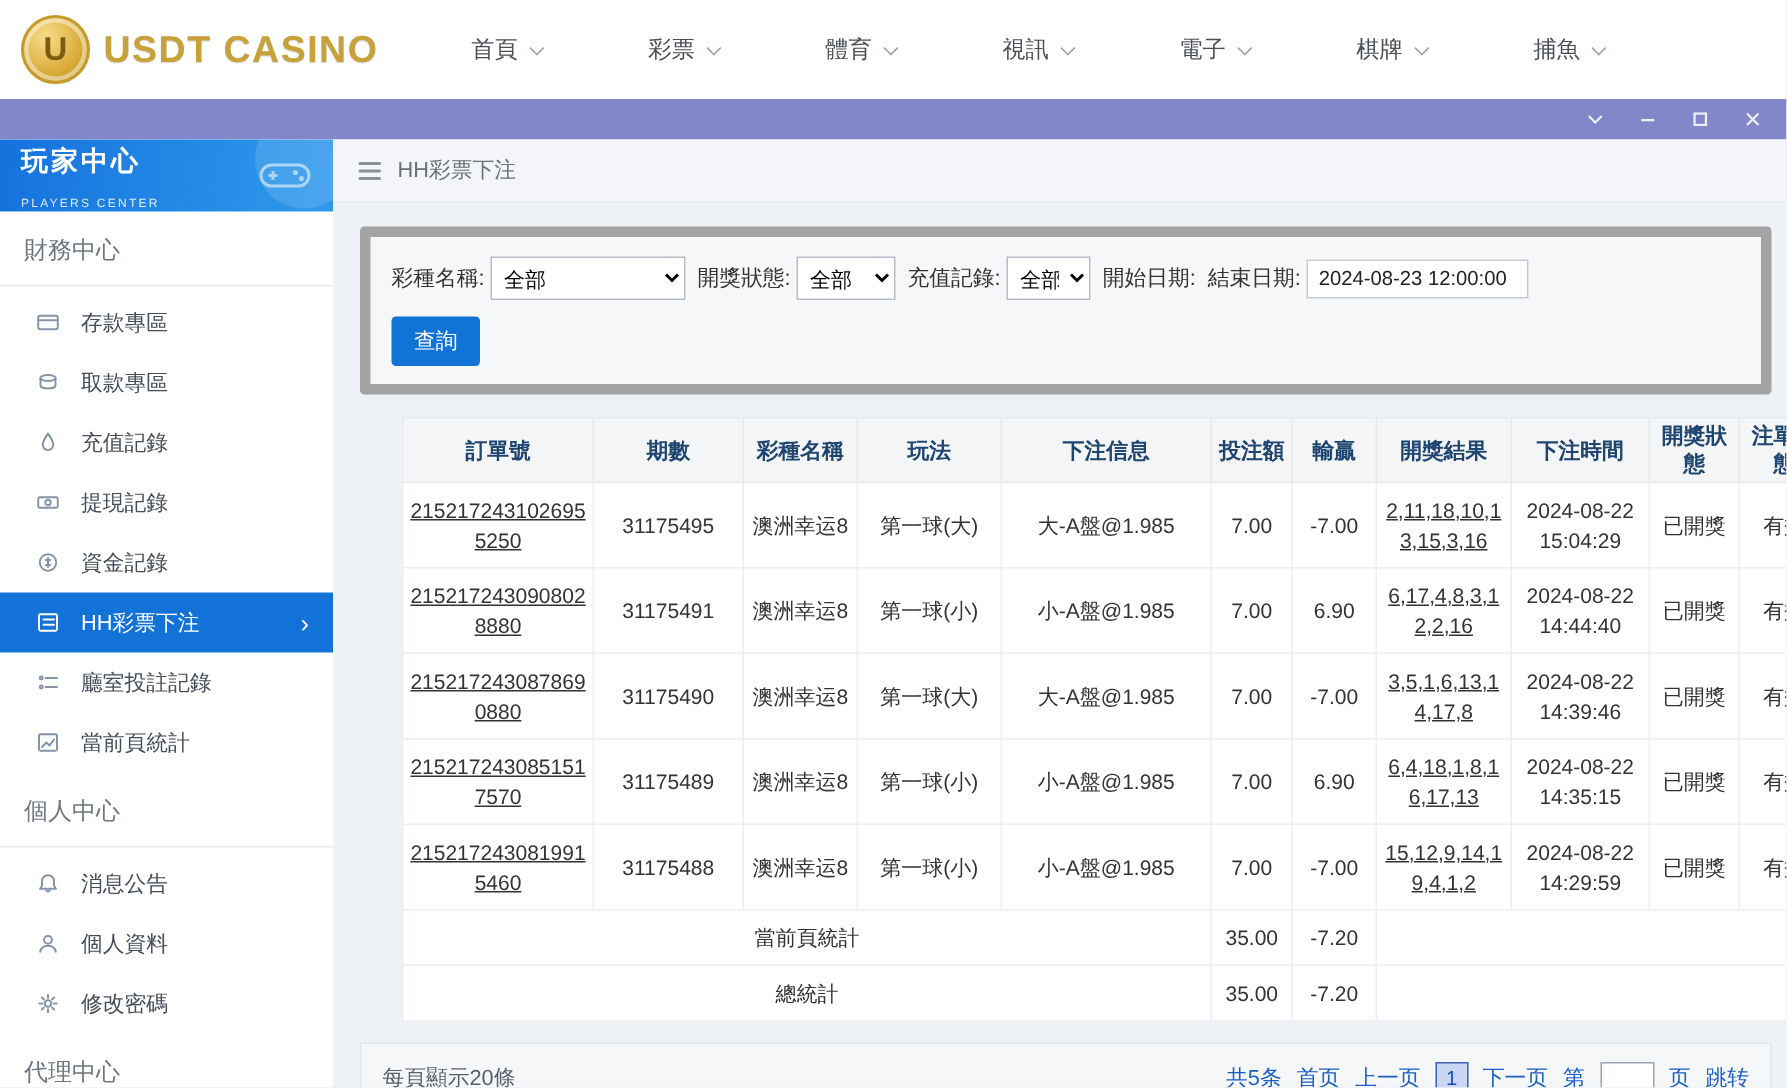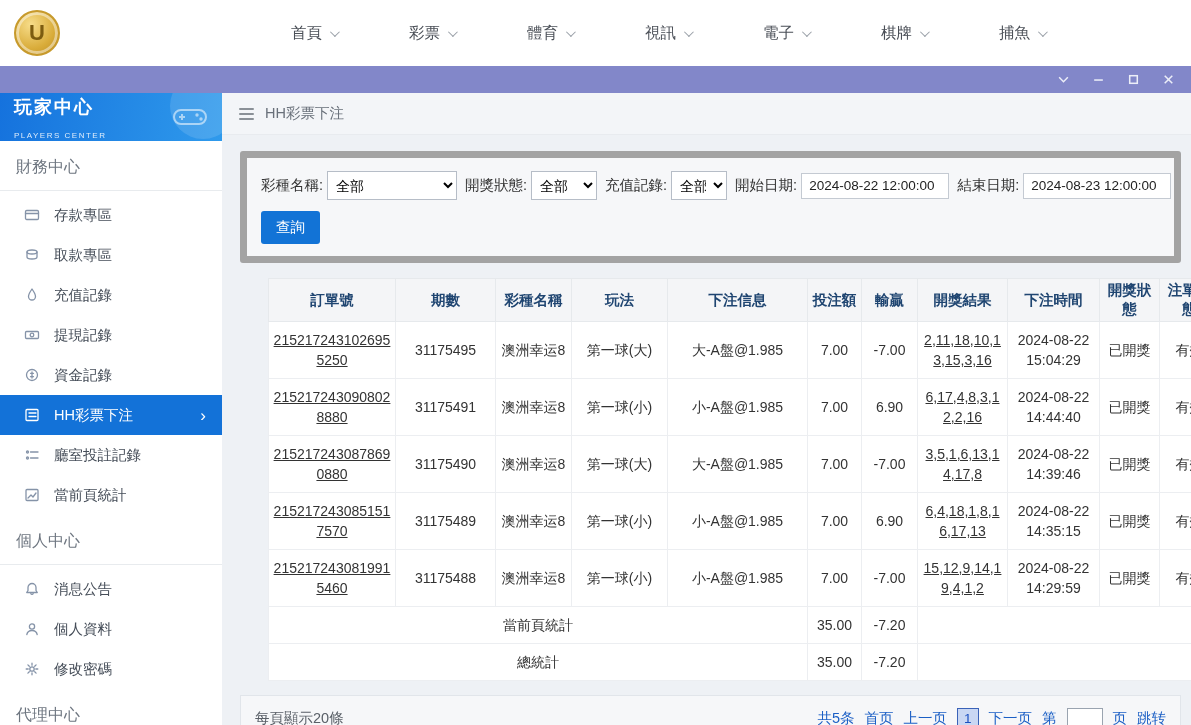--- a/index.html
+++ b/index.html
@@ -89,20 +89,21 @@
   .page-current { border:1px solid #3a62b8; background:#c9d7f3; color:#1b4fc0;
     padding:0 6px; height:20px; line-height:19px; font-size:13.5px; cursor:pointer; }
   .jump-input { width:36px; height:21px; border:1px solid #9aa4b0; background:#fff; }
 </style>
 </head>
 <body>
 
 <header class="topbar">
   <div class="logo">
     <div class="logo-coin">U</div>
+    <div class="logo-text">USDT CASINO</div>
   </div>
   <nav class="topnav" id="top-nav">
       <div class="nav-item">
         <span>首頁</span>
         <span class="chev"></span>
       </div>
       <div class="nav-item">
         <span>彩票</span>
         <span class="chev"></span>
       </div>
@@ -295,21 +296,20 @@
           <span class="fgroup">
             <label>開獎狀態:</label>
             <select class="w66"><option>全部</option></select>
           </span>
           <span class="fgroup">
             <label>充值記錄:</label>
             <select class="w58"><option>全部</option></select>
           </span>
           <span class="fgroup">
             <label>開始日期:</label>
-            <input class="date-input" type="text" value="2024-08-22 12:00:00" style="">
           </span>
           <span class="fgroup">
             <label>結束日期:</label>
             <input class="date-input" type="text" value="2024-08-23 12:00:00" style="">
           </span>
         </div>
         <button class="query-btn">查詢</button>
       </div>
 
       <div class="table-panel">

